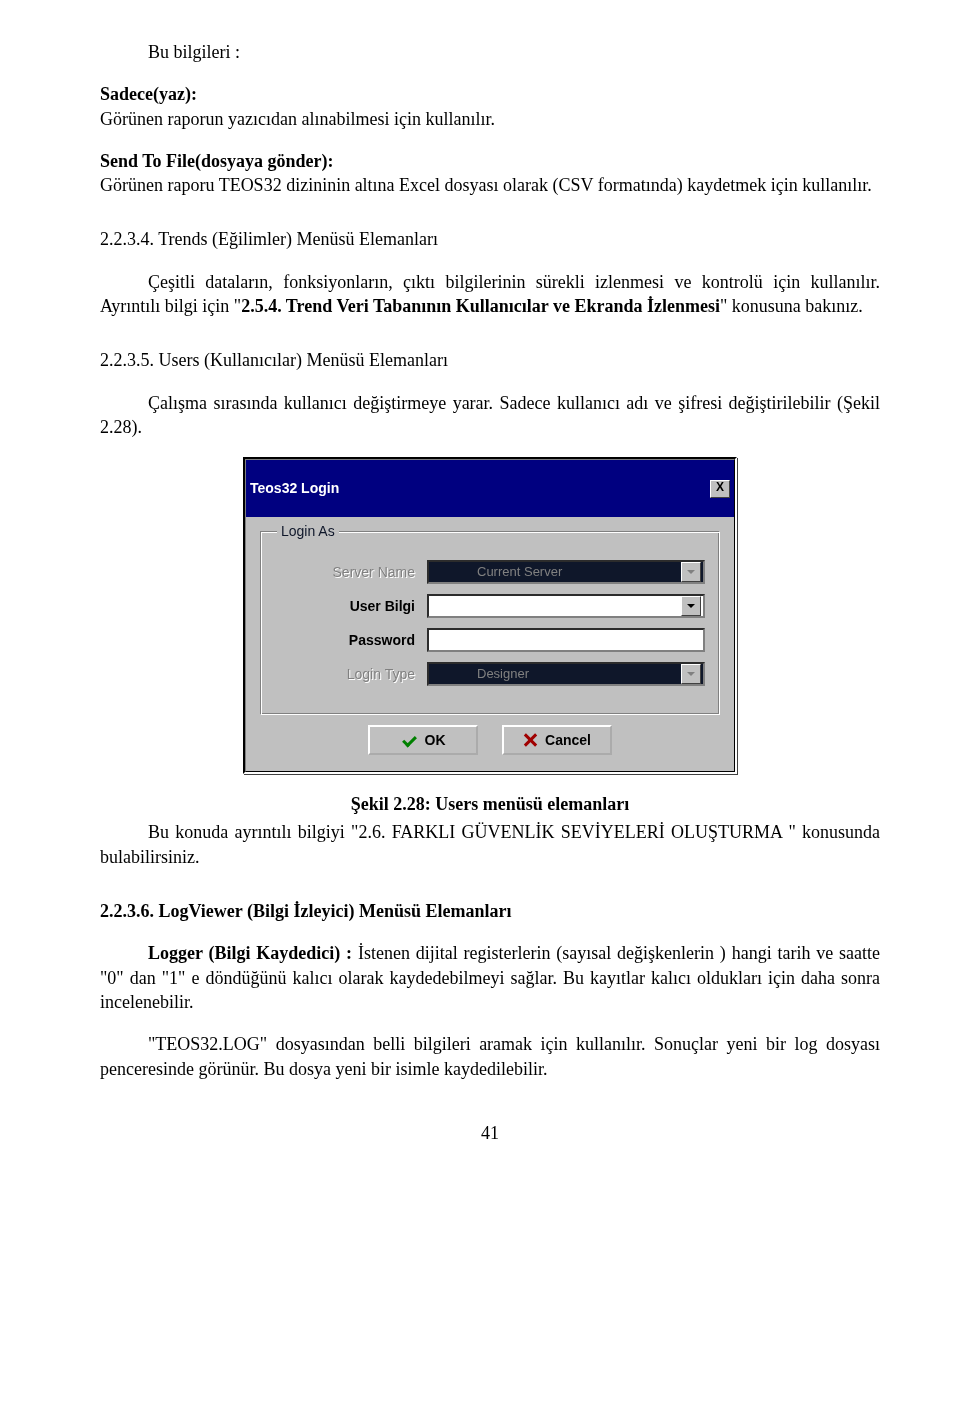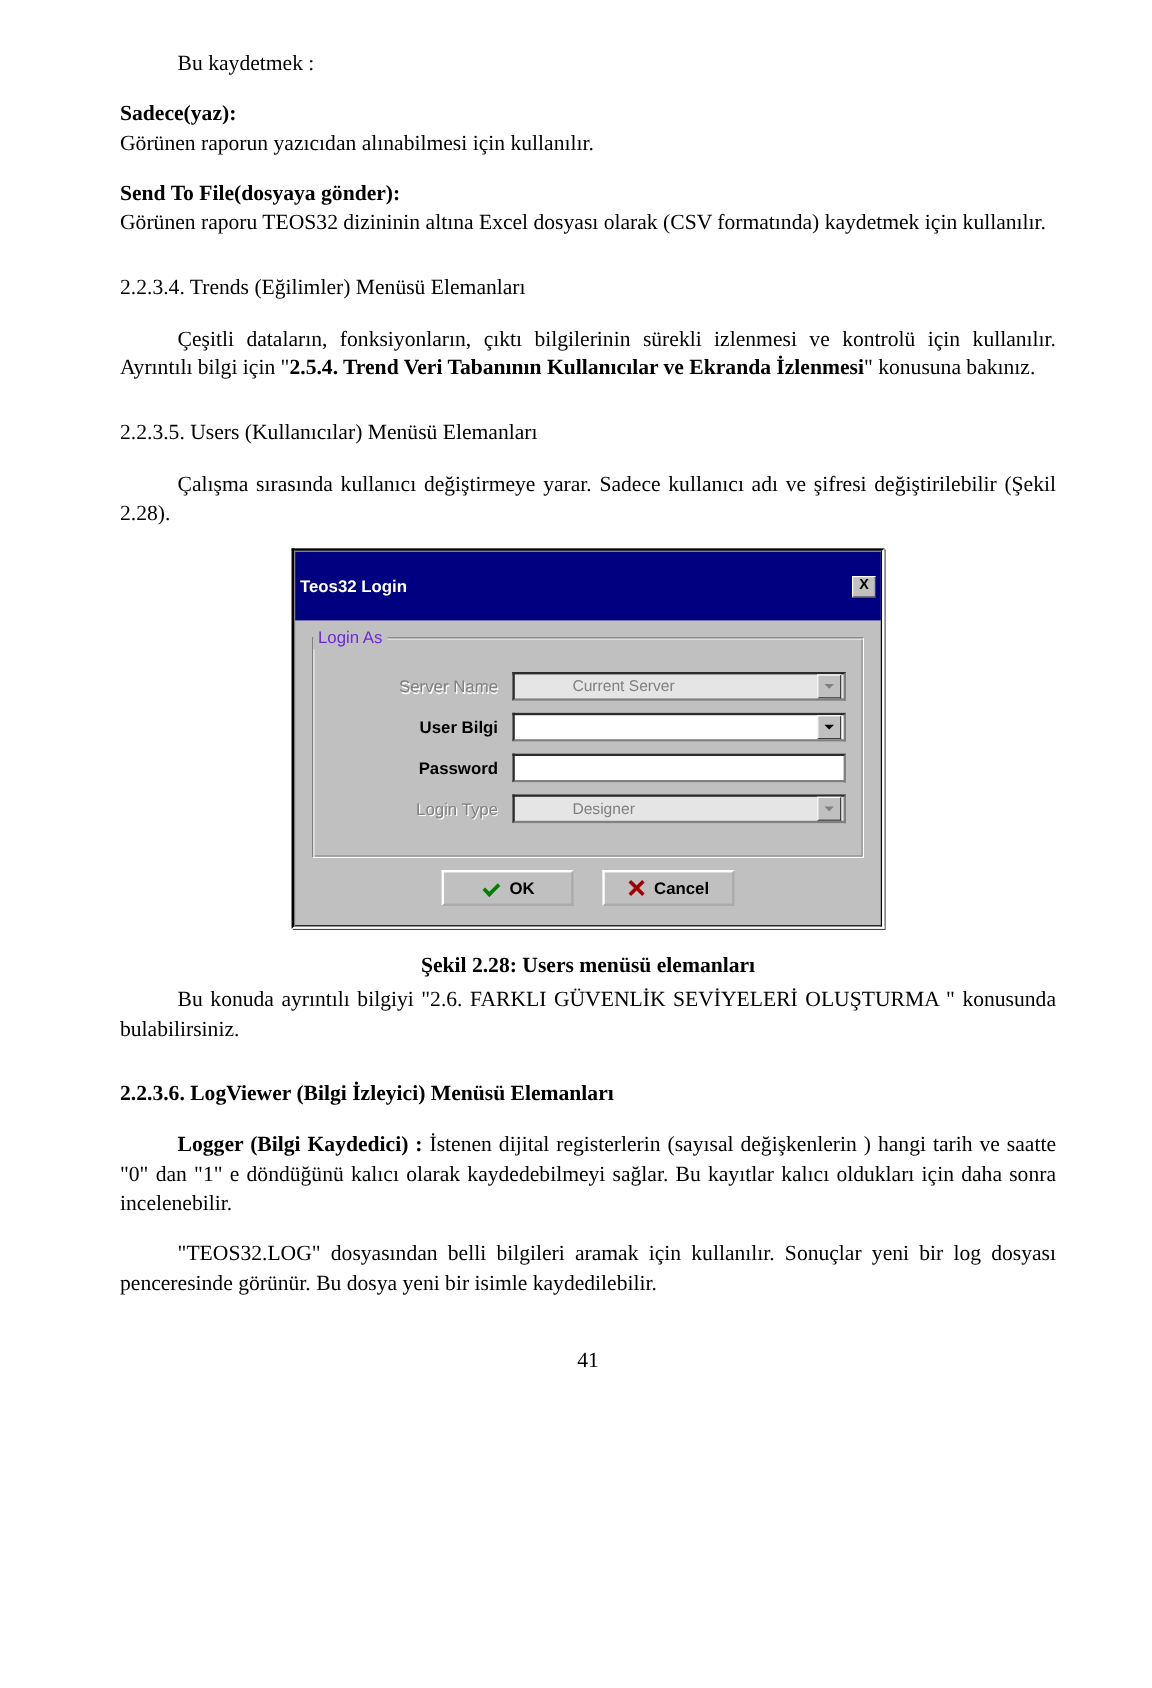--- a/index.html
+++ b/index.html
@@ -59,41 +59,41 @@
     margin: 14px 14px 10px 14px;
     border: 1px solid #808080;
     border-right-color: #fff;
     border-bottom-color: #fff;
     box-shadow: 1px 1px 0 #fff inset, -1px -1px 0 #808080 inset;
     padding: 18px 14px 18px 14px;
     position: relative;
   }
   .groupbox-label {
     position: absolute;
-    top: -10px; left: 0;
+    top: -10px; left: 16px;
     background: #c0c0c0;
     padding: 0 4px;
-    color: #6d28d9;
+    color: #0f172a;
   }
   .row { display: flex; align-items: center; margin: 10px 0; }
   .lbl { width: 140px; text-align: right; padding-right: 12px; }
   .lbl.disabled { color: #808080; text-shadow: 1px 1px 0 #fff; }
   .lbl.enabled { color: #000; font-weight: bold; }
   .field {
     flex: 1;
     height: 24px;
     background: #fff;
     border: 2px inset #808080;
     display: flex;
     align-items: center;
     justify-content: space-between;
     padding: 0 2px 0 6px;
     box-sizing: border-box;
   }
-  .field.disabled { background: #e5e5e5; color: #808080; padding-left: 48px; }
+  .field.disabled { background: #0f172a; color: #808080; padding-left: 48px; }
   .field-text { font-size: 13px; }
   .dd-btn {
     width: 18px; height: 18px;
     background: #c0c0c0;
     border: 1px solid #fff;
     border-right-color: #404040;
     border-bottom-color: #404040;
     position: relative;
   }
   .dd-btn::after {
@@ -146,21 +146,21 @@
     background: #a00000;
   }
   .x-icon::before { transform: rotate(45deg); }
   .x-icon::after { transform: rotate(-45deg); }
   .caption { text-align: center; font-weight: bold; margin: 6px 0 4px 0; }
   .page-num { text-align: center; margin-top: 40px; }
 </style>
 </head>
 <body>
 
-<p class="para indent">Bu kaydetmek :</p>
+<p class="para indent">Bu bilgileri :</p>
 
 <p class="para">
   <span class="bold">Sadece(yaz):</span><br>
   <span>Görünen raporun yazıcıdan alınabilmesi için kullanılır.</span>
 </p>
 
 <p class="para">
   <span class="bold">Send To File(dosyaya gönder):</span><br>
   <span>Görünen raporu TEOS32 dizininin altına Excel dosyası olarak (CSV formatında) kaydetmek için kullanılır.</span>
 </p>

